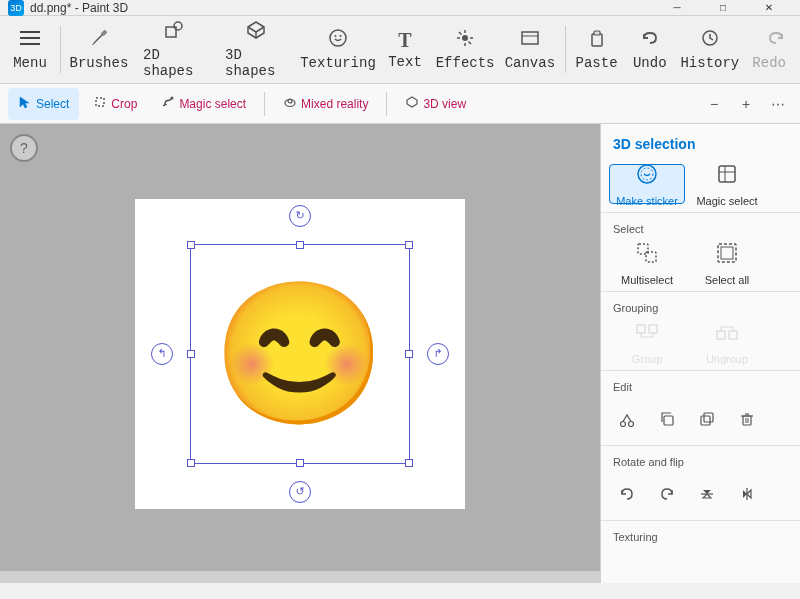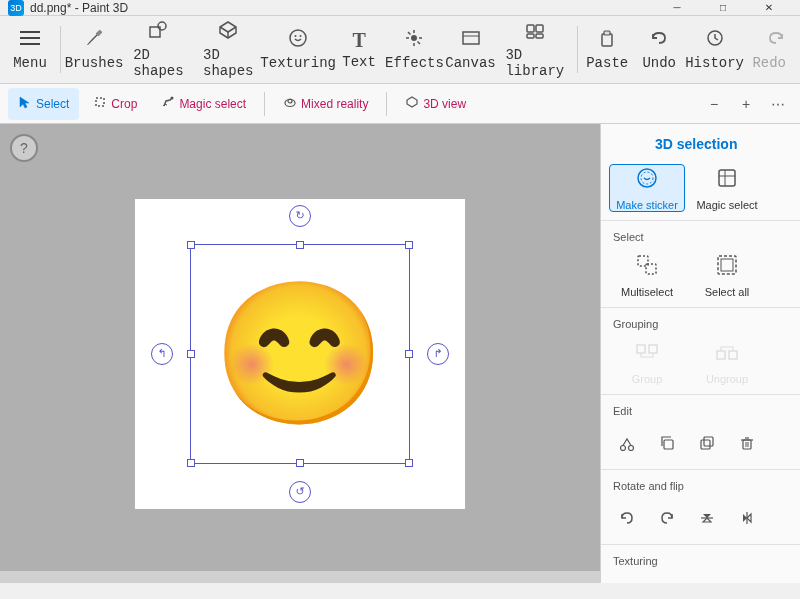--- a/index.html
+++ b/index.html
@@ -221,40 +221,39 @@
       border-left: 1px solid #d0d0d0;
       display: flex;
       flex-direction: column;
       overflow-y: auto;
     }
     .panel-title {
       font-size: 14px;
       font-weight: 600;
       color: #0078d4;
       padding: 12px 12px 8px 12px;
-      margin-left: 42px;
     }
     .panel-section-label {
       font-size: 11px;
       color: #555;
       padding: 6px 12px 4px 12px;
     }
     .panel-buttons {
       display: flex;
       flex-wrap: wrap;
       padding: 4px 8px;
       gap: 4px;
     }
     .panel-btn {
       display: flex;
       flex-direction: column;
       align-items: center;
       justify-content: center;
       width: 76px;
-      height: 48px;
+      height: 40px;
       border-radius: 4px;
       cursor: pointer;
       gap: 4px;
       border: 1px solid transparent;
     }
     .panel-btn.active { background: #ddeeff; border-color: #0078d4; }
     .panel-btn .p-icon {
       font-size: 20px;
       color: #444;
     }
@@ -372,31 +371,20 @@
     <span class="tool-label">Effects</span>
   </div>
   <div class="toolbar-item">
     <span class="tool-icon">
       <svg width="20" height="20" viewBox="0 0 20 20">
           <rect x="2" y="4" width="16" height="12" fill="none" stroke="#555" stroke-width="1.5"></rect>
           <line x1="2" y1="8" x2="18" y2="8" stroke="#555" stroke-width="1"></line>
         </svg>
     </span>
     <span class="tool-label">Canvas</span>
-  </div>
-  <div class="toolbar-item">
-    <span class="tool-icon">
-      <svg width="20" height="20" viewBox="0 0 20 20">
-          <rect x="2" y="5" width="7" height="7" rx="1" fill="none" stroke="#555" stroke-width="1.5"></rect>
-          <rect x="11" y="5" width="7" height="7" rx="1" fill="none" stroke="#555" stroke-width="1.5"></rect>
-          <rect x="2" y="14" width="7" height="4" rx="1" fill="none" stroke="#555" stroke-width="1.5"></rect>
-          <rect x="11" y="14" width="7" height="4" rx="1" fill="none" stroke="#555" stroke-width="1.5"></rect>
-        </svg>
-    </span>
-    <span class="tool-label">3D library</span>
   </div>
   <div class="toolbar-separator"></div>
   <div class="toolbar-item">
     <span class="tool-icon">
       <svg width="20" height="20" viewBox="0 0 20 20">
           <rect x="5" y="6" width="10" height="12" rx="1" fill="none" stroke="#555" stroke-width="1.5"></rect>
           <rect x="7" y="3" width="6" height="4" rx="1" fill="#ddd" stroke="#555" stroke-width="1.2"></rect>
         </svg>
     </span>
     <span class="tool-label">Paste</span>

